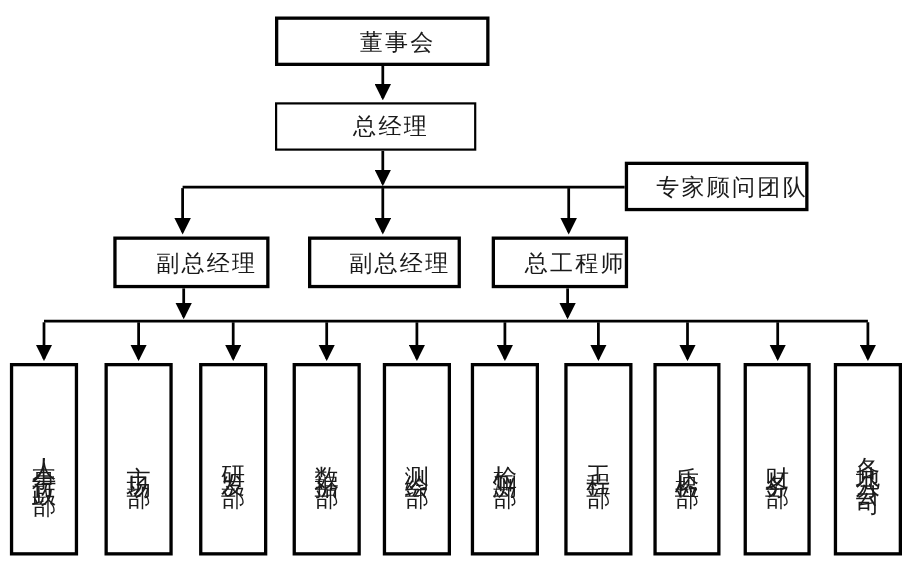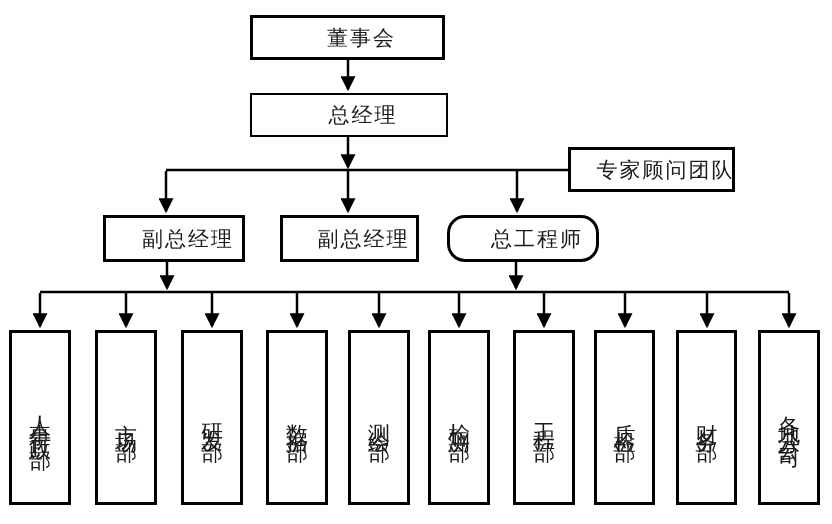--- a/index.html
+++ b/index.html
@@ -51,25 +51,25 @@
     align-items: center;
     justify-content: center;
     writing-mode: vertical-lr;
     text-orientation: upright;
     font-size: 22px;
     letter-spacing: 8px;
     color: #1a1a1a;
   }
   
   #node-board            { left: 250px; top: 15px;  width: 195px; height: 45px; }
-  #node-general-manager  { left: 250px; top: 93px;  width: 198px; height: 44px; }
+  #node-general-manager  { left: 250px; top: 93px;  width: 183px; height: 44px; }
   #node-advisor-team     { left: 568px; top: 147px; width: 167px; height: 45px; }
   #node-deputy-gm-1      { left: 103px; top: 215px; width: 142px; height: 47px; }
   #node-deputy-gm-2      { left: 280px; top: 215px; width: 139px; height: 47px; }
-  #node-chief-engineer   { left: 447px; top: 215px; width: 152px; height: 47px; border-radius: 18px; }
+  #node-chief-engineer   { left: 447px; top: 215px; width: 124px; height: 47px; }
   #dept-0 { left: 9px;   width: 62px; }
   #dept-1 { left: 95px;  width: 62px; }
   #dept-2 { left: 181px; width: 62px; }
   #dept-3 { left: 266px; width: 62px; }
   #dept-4 { left: 348px; width: 62px; }
   #dept-5 { left: 428px; width: 62px; }
   #dept-6 { left: 513px; width: 62px; }
   #dept-7 { left: 594px; width: 61px; }
   #dept-8 { left: 676px; width: 61px; }
   #dept-9 { left: 758px; width: 62px; }

